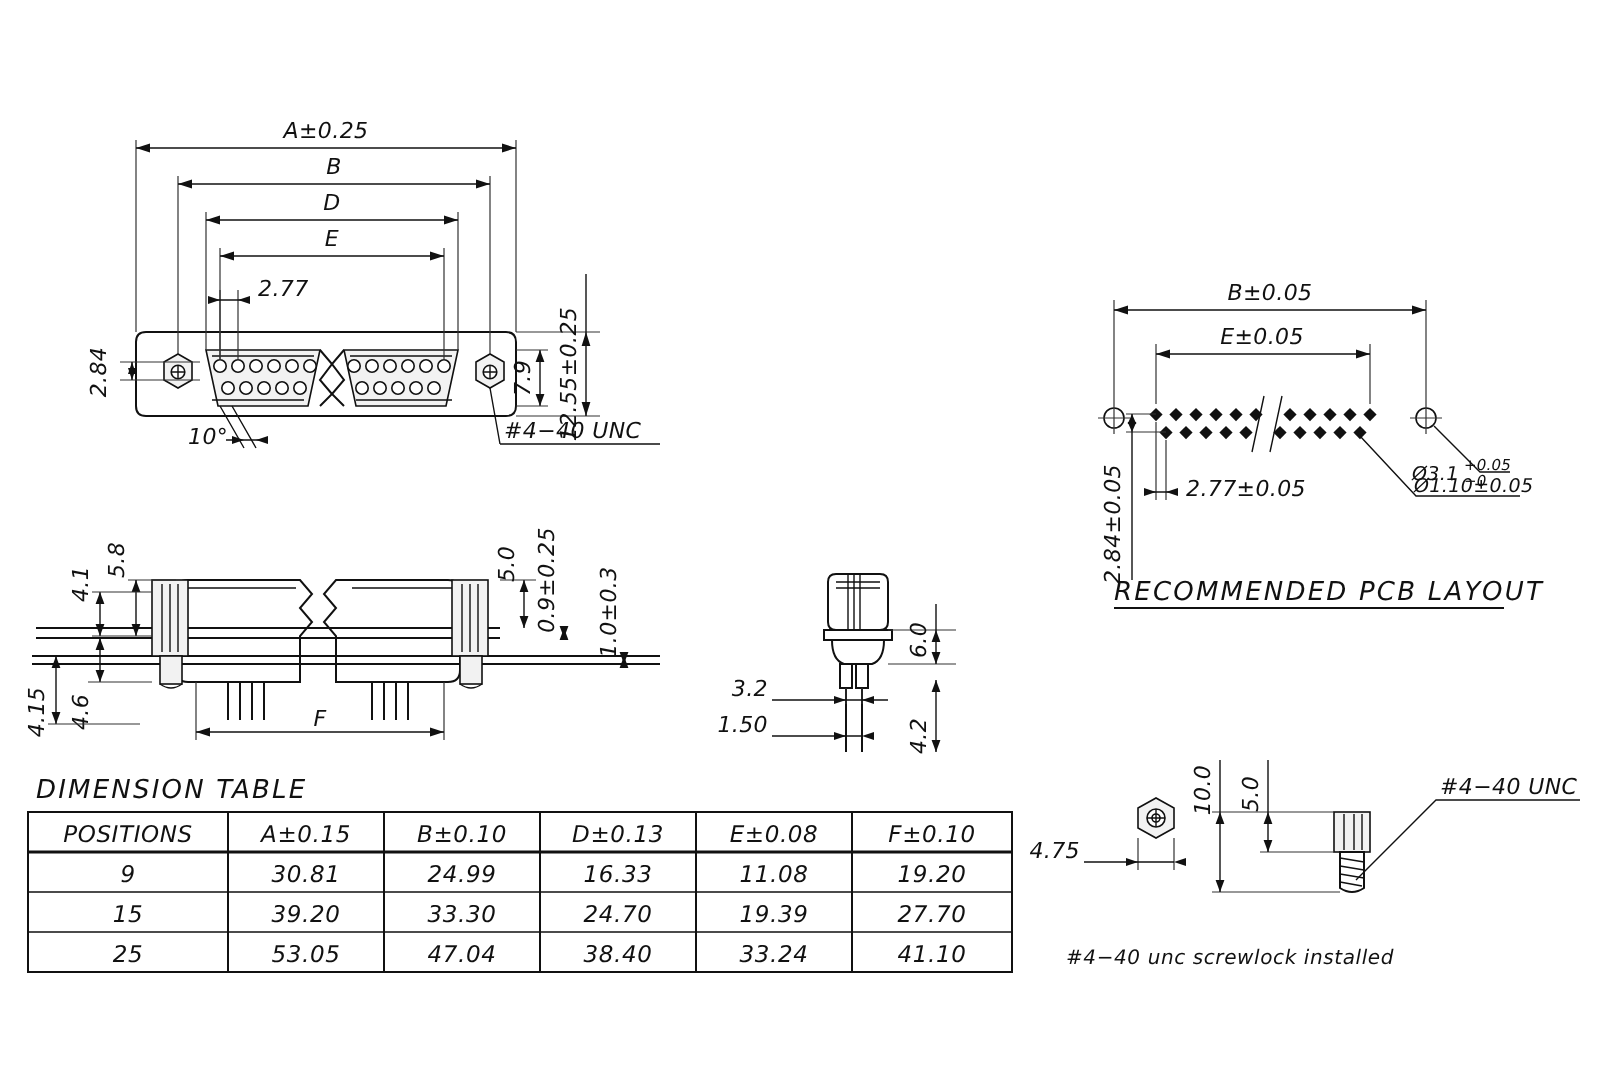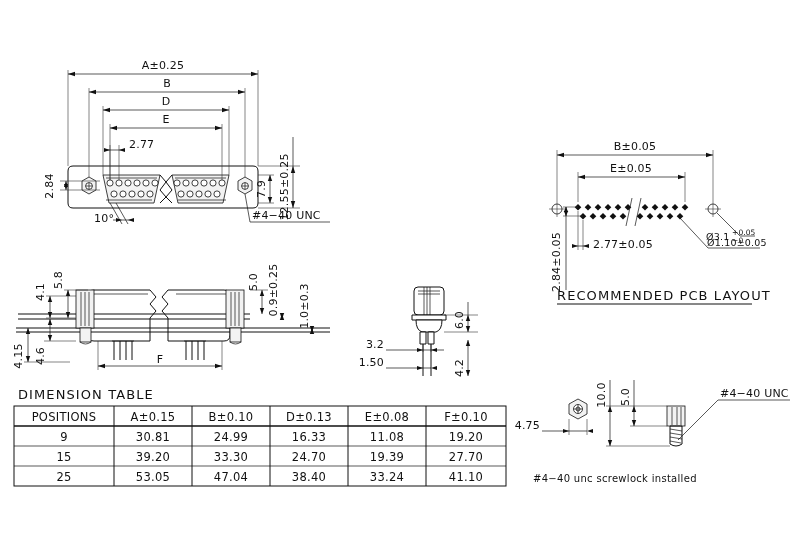--- a/index.html
+++ b/index.html
@@ -1,21 +1,21 @@
 <!DOCTYPE html>
 <html><head>
 <meta charset="utf-8">
 <style>
   html,body{margin:0;padding:0;background:#ffffff;}
   body{
     width:800px;height:534px;position:relative;overflow:hidden;
     font-family:"DejaVu Sans", sans-serif;
     color:#1a1a1a;
   }
-  #sheet{position:absolute;left:0;top:0;width:800px;height:534px;}
+  #sheet{position:absolute;left:0;top:0;width:800px;height:534px;font-style:italic;}
   svg{display:block;}
   text{font-family:"DejaVu Sans", sans-serif;fill:#111;}
   .dim{font-size:11px;letter-spacing:.2px;}
   .dimS{font-size:9.5px;letter-spacing:.2px;}
   .dimXS{font-size:7.5px;letter-spacing:.1px;}
   .ttl{font-size:13px;letter-spacing:1.1px;}
   .tbl{font-size:11.5px;letter-spacing:.3px;}
   .note{font-size:10px;letter-spacing:.3px;}
   .ln{stroke:#111;fill:none;}
   .thin{stroke-width:.7;}

